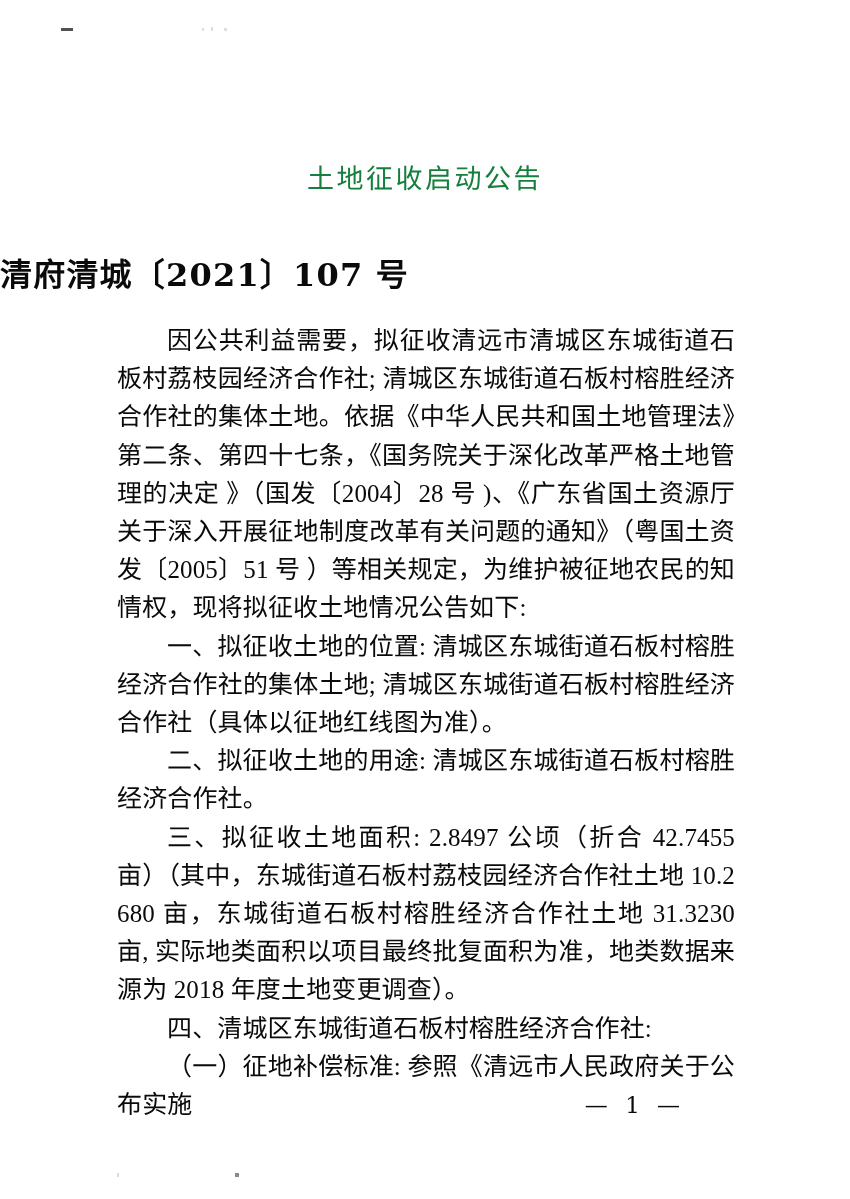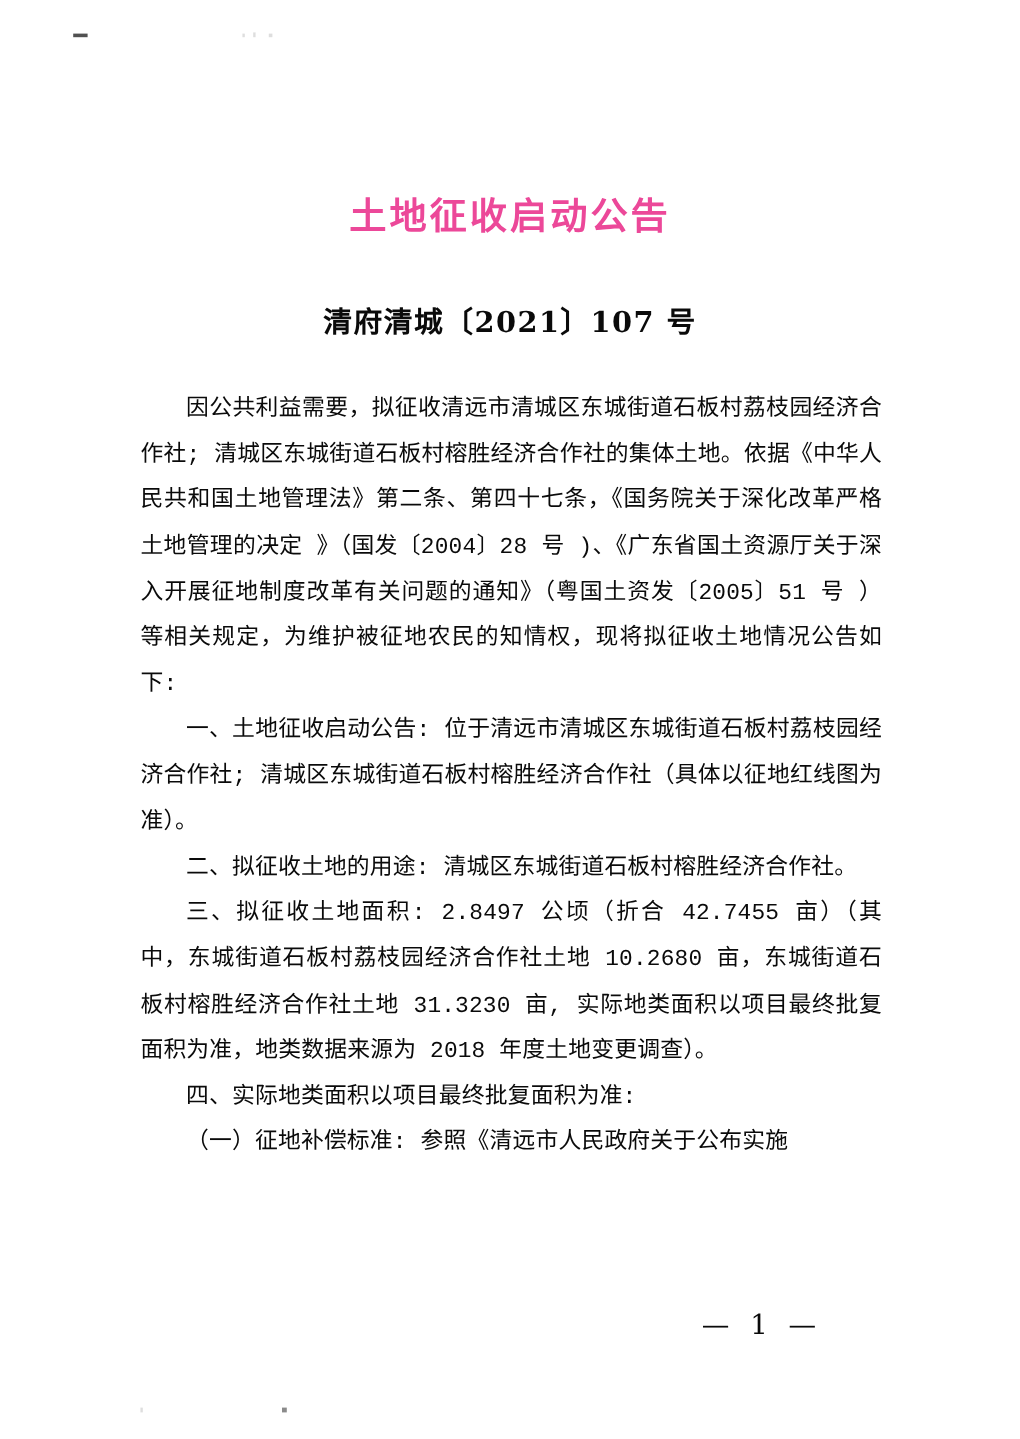--- a/index.html
+++ b/index.html
@@ -29,53 +29,52 @@
   .speckle.faint { opacity: 0.28; background: #8a8a8a; }
 
   
   .doc-title {
     position: absolute;
     left: 0;
     right: 0;
     top: 163px;
     text-align: center;
     font-family: "DejaVu Serif", "Liberation Serif", serif;
-    font-weight: 700;
-    font-size: 31px;
+    font-weight: 400;
+    font-size: 27px;
     letter-spacing: 2.5px;
-    color: #ec4899;
+    color: #15803d;
     line-height: 1.2;
     white-space: nowrap;
   }
 
   
   .doc-number {
     position: absolute;
     left: 0;
     right: 0;
     top: 249px;
-    text-align: center;
     font-family: "DejaVu Serif", "Liberation Serif", serif;
-    font-size: 24px;
+    font-size: 32px;
     font-weight: 600;
     letter-spacing: 1.2px;
     color: #0a0a0a;
     white-space: nowrap;
   }
 
   
   .body-block {
     position: absolute;
     left: 117px;
     top: 322px;
     width: 618px;
   }
   .para {
-    font-family: Liberation Mono, monospace;
-    font-size: 19px;
+    font-family: Liberation Serif, serif;
+    font-size: 25px;
     line-height: 38.2px;
     color: #0a0a0a;
     text-align: justify;
     text-justify: inter-character;
     letter-spacing: 0.15px;
     margin: 0;
     text-indent: 2em;
     word-break: break-all;
   }
 
@@ -103,24 +102,24 @@
   <div class="speckle faint" style="left:202px; top:28px; width:2px; height:3px;"></div>
   <div class="speckle faint" style="left:211px; top:27px; width:2px; height:4px;"></div>
   <div class="speckle faint" style="left:224px; top:28px; width:3px; height:3px;"></div>
 
   <div class="doc-title">土地征收启动公告</div>
 
   <div class="doc-number">清府清城〔2021〕107 号</div>
 
   <div class="body-block">
     <p class="para">因公共利益需要，拟征收清远市清城区东城街道石板村荔枝园经济合作社; 清城区东城街道石板村榕胜经济合作社的集体土地。依据《中华人民共和国土地管理法》第二条、第四十七条，《国务院关于深化改革严格土地管理的决定 》（国发〔2004〕28 号 )、《广东省国土资源厅关于深入开展征地制度改革有关问题的通知》（粤国土资发〔2005〕51 号 ）等相关规定，为维护被征地农民的知情权，现将拟征收土地情况公告如下:</p>
-    <p class="para">一、土地征收启动公告: 位于清远市清城区东城街道石板村荔枝园经济合作社; 清城区东城街道石板村榕胜经济合作社（具体以征地红线图为准）。</p>
+    <p class="para">一、拟征收土地的位置: 清城区东城街道石板村榕胜经济合作社的集体土地; 清城区东城街道石板村榕胜经济合作社（具体以征地红线图为准）。</p>
     <p class="para">二、拟征收土地的用途: 清城区东城街道石板村榕胜经济合作社。</p>
     <p class="para">三、拟征收土地面积: 2.8497 公顷（折合 42.7455 亩）（其中，东城街道石板村荔枝园经济合作社土地 10.2680 亩，东城街道石板村榕胜经济合作社土地 31.3230 亩, 实际地类面积以项目最终批复面积为准，地类数据来源为 2018 年度土地变更调查）。</p>
-    <p class="para">四、实际地类面积以项目最终批复面积为准:</p>
+    <p class="para">四、清城区东城街道石板村榕胜经济合作社:</p>
     <p class="para">（一）征地补偿标准: 参照《清远市人民政府关于公布实施</p>
   </div>
 
   <div class="page-number">— 1 —</div>
 
   <div class="speckle faint" style="left:117px; top:1173px; width:2px; height:4px;"></div>
   <div class="speckle" style="left:235px; top:1173px; width:4px; height:4px; opacity:0.55;"></div>
 
 </div>
 

